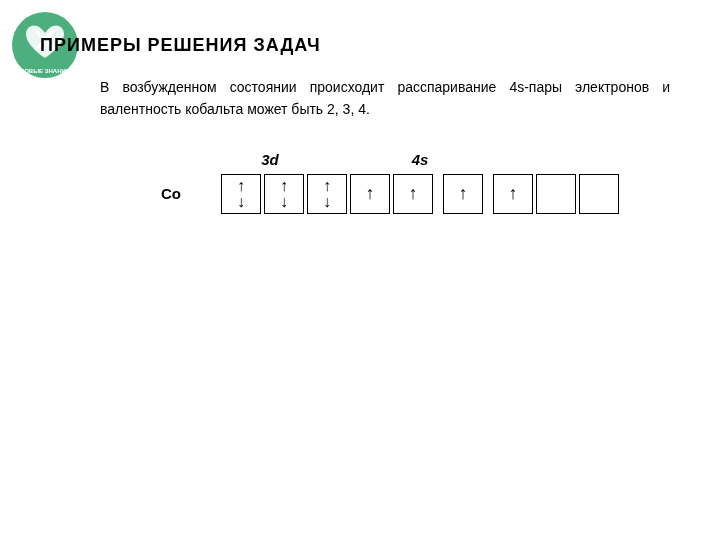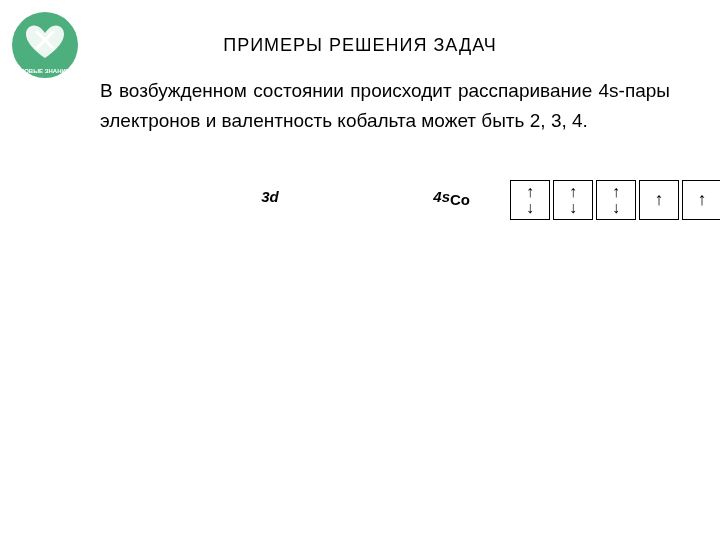--- a/index.html
+++ b/index.html
@@ -29,43 +29,44 @@
       height: 70px;
     }
 
     .logo-svg {
       width: 70px;
       height: 70px;
     }
 
     
     .title {
-      text-align: center;
+      text-align: left;
       font-size: 18px;
-      font-weight: normal;
+      font-weight: bold;
       letter-spacing: 1px;
       padding-top: 15px;
       padding-bottom: 20px;
       color: #000;
     }
 
     
     .description {
-      font-size: 19px;
+      font-size: 14px;
       line-height: 1.6;
       color: #000;
       text-align: justify;
       margin-left: 60px;
       margin-right: 10px;
-      margin-bottom: 43px;
+      margin-bottom: 30px;
     }
 
     
     .orbital-section {
       display: flex;
+      flex-direction: column;
       align-items: center;
       margin-top: 14px;
       margin-left: 60px;
     }
 
     .orbital-labels {
       display: flex;
       align-items: center;
       margin-bottom: 6px;
       width: 100%;
@@ -84,21 +85,21 @@
       text-align: center;
     }
 
     .sublevel-3d {
       width: 220px;
       text-align: center;
     }
 
     .sublevel-4s {
       width: 60px;
-      text-align: right;
+      text-align: center;
       margin-left: 10px;
     }
 
     .sublevel-4p {
       width: 130px;
       text-align: center;
       margin-left: 10px;
     }
 
     .orbital-row {

